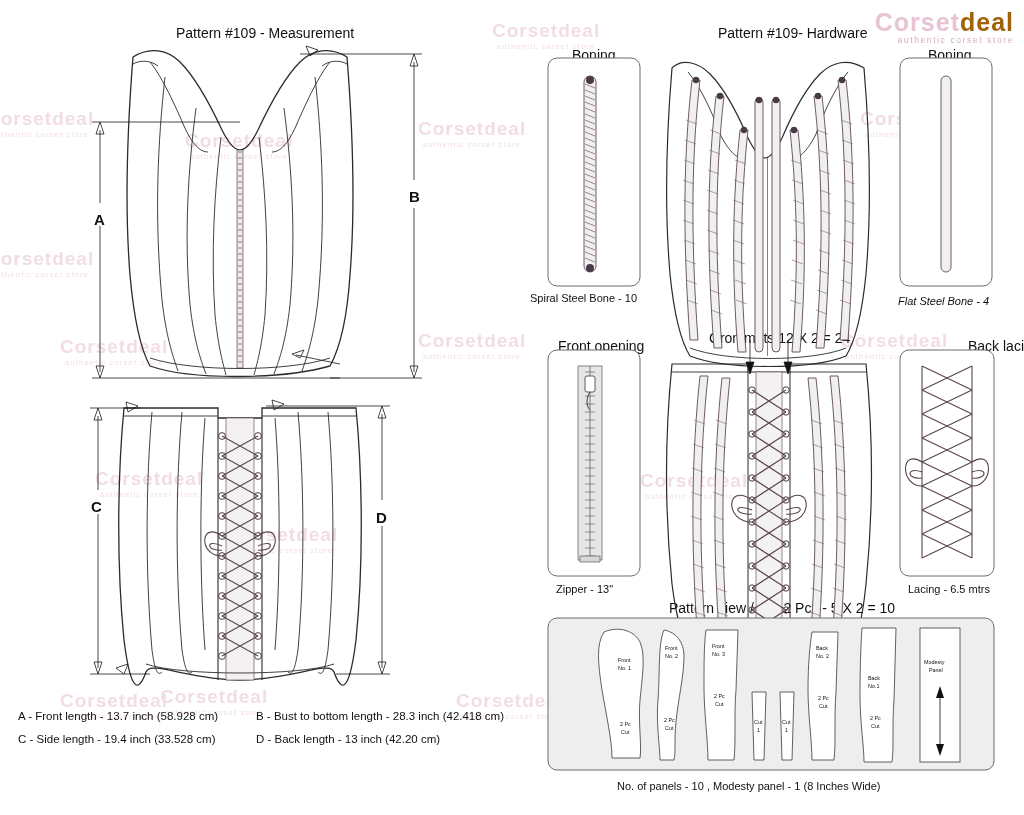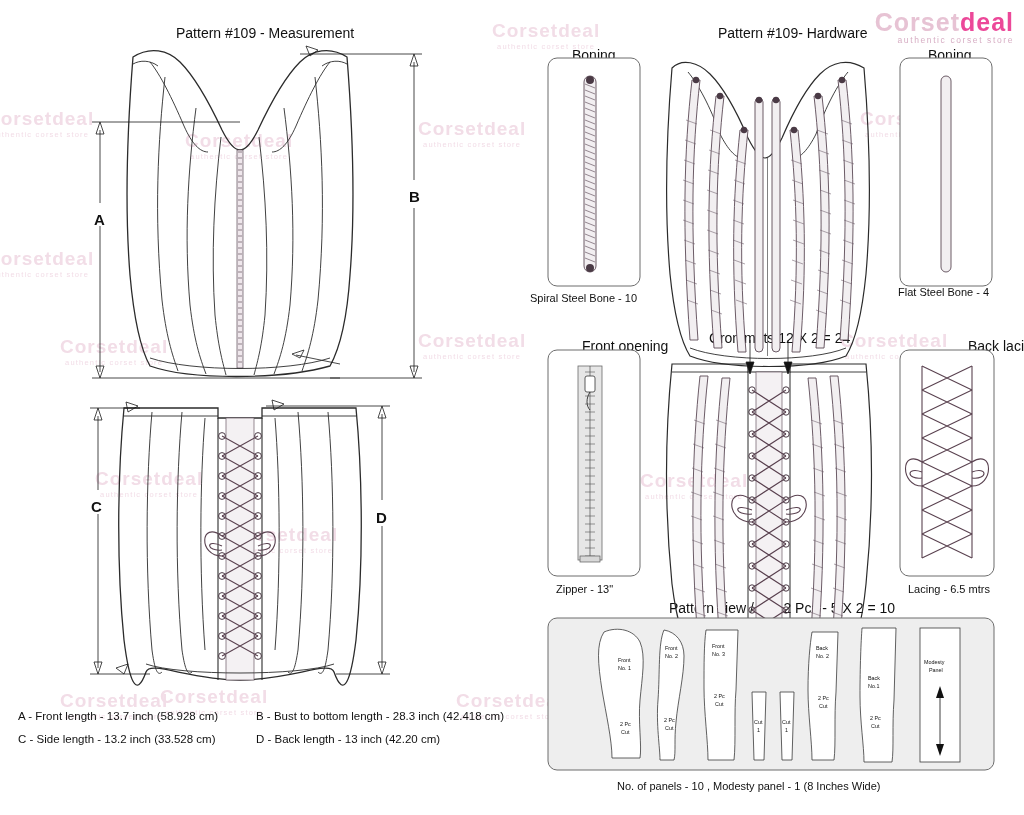--- a/index.html
+++ b/index.html
@@ -20,21 +20,21 @@
     user-select:none;
     white-space:nowrap;
     letter-spacing:0.5px;
   }
   .wm b { display:block; font-size:19px; font-weight:bold; color:#f2dde7; letter-spacing:1px;}
   .wm s { display:block; text-decoration:none; font-size:7.5px; color:#f2dde7; letter-spacing:1.2px; text-align:center;}
   .brand {
     position:absolute; right:10px; top:8px; text-align:right;
   }
   .brand .b1 { font-size:25px; font-weight:bold; color:#e7c3d4; letter-spacing:1px; }
-  .brand .b1 em { font-style:normal; color:#ec4899; }
+  .brand .b1 em { font-style:normal; color:#a16207; }
   .brand .b2 { font-size:8.5px; color:#d7aec4; letter-spacing:1.6px; margin-top:-2px;}
   .cap {
     position:absolute;
     font-size:11px;
     color:#111;
     white-space:nowrap;
   }
   .title {
     position:absolute;
     font-size:14px;
@@ -133,40 +133,40 @@
 </div>
 
 <div class="title" style="left:176px; top:25px;">Pattern #109 -  Measurement</div>
 <div class="title" style="left:702px; top:25px;margin-left:16px;">Pattern #109-  Hardware</div>
 <div class="title" style="left:669px; top:600px;">Pattern view  /  Cut 2 Pcs - 5 X 2 = 10</div>
 
 <div class="title" style="left:572px; top:47px;">Boning</div>
 <div class="cap" style="left:530px; top:292px;">Spiral Steel Bone - 10</div>
 
 <div class="title" style="left:928px; top:47px;">Boning</div>
-<div class="cap" style="left:898px; top:286px;">Flat Steel Bone - 4</div>
-
-<div class="title" style="left:558px; top:338px;margin-left:24px;">Front opening</div>
+<div class="cap" style="left:898px; top:295px;font-style:italic;">Flat Steel Bone - 4</div>
+
+<div class="title" style="left:558px; top:338px;">Front opening</div>
 <div class="cap" style="left:556px; top:583px;">Zipper - 13"</div>
 
 <div class="title" style="left:709px; top:330px;">Grommets 12 X 2 = 24</div>
 
 <div class="title" style="left:920px; top:338px;margin-left:48px;">Back lacing</div>
 <div class="cap" style="left:908px; top:583px;">Lacing - 6.5 mtrs</div>
 
 <div class="cap" style="left:617px; top:780px;">No. of panels - 10   ,  Modesty panel - 1 (8 Inches Wide)</div>
 
 <div class="dimtxt" style="left:94px; top:211px;">A</div>
 <div class="dimtxt" style="left:409px; top:188px;">B</div>
 <div class="dimtxt" style="left:91px; top:498px;">C</div>
 <div class="dimtxt" style="left:376px; top:509px;">D</div>
 
 <div class="legend" style="left:18px; top:710px;">A - Front length - 13.7 inch (58.928 cm)</div>
 <div class="legend" style="left:256px; top:710px;">B - Bust to bottom length - 28.3 inch (42.418 cm)</div>
-<div class="legend" style="left:18px; top:733px;">C - Side length - 13.2 inch (33.528 cm)</div>
+<div class="legend" style="left:18px; top:733px;">C - Side length - 19.4 inch (33.528 cm)</div>
 <div class="legend" style="left:256px; top:733px;">D - Back length - 13 inch (42.20 cm)</div>
 
 <svg width="1024" height="815" viewBox="0 0 1024 815">
 
   <g>
 
     <path class="ln" stroke-width="1.3" d="M133,57 C128,120 124,200 130,275 C134,320 140,348 150,366
       C190,380 280,380 330,366 C340,348 347,320 350,275 C356,200 352,120 347,57
       C330,46 312,50 300,62 C288,74 272,100 258,130 C252,142 246,150 240,150
       C234,150 228,142 222,130 C208,100 192,74 180,62 C168,50 150,46 133,57 Z"></path>

